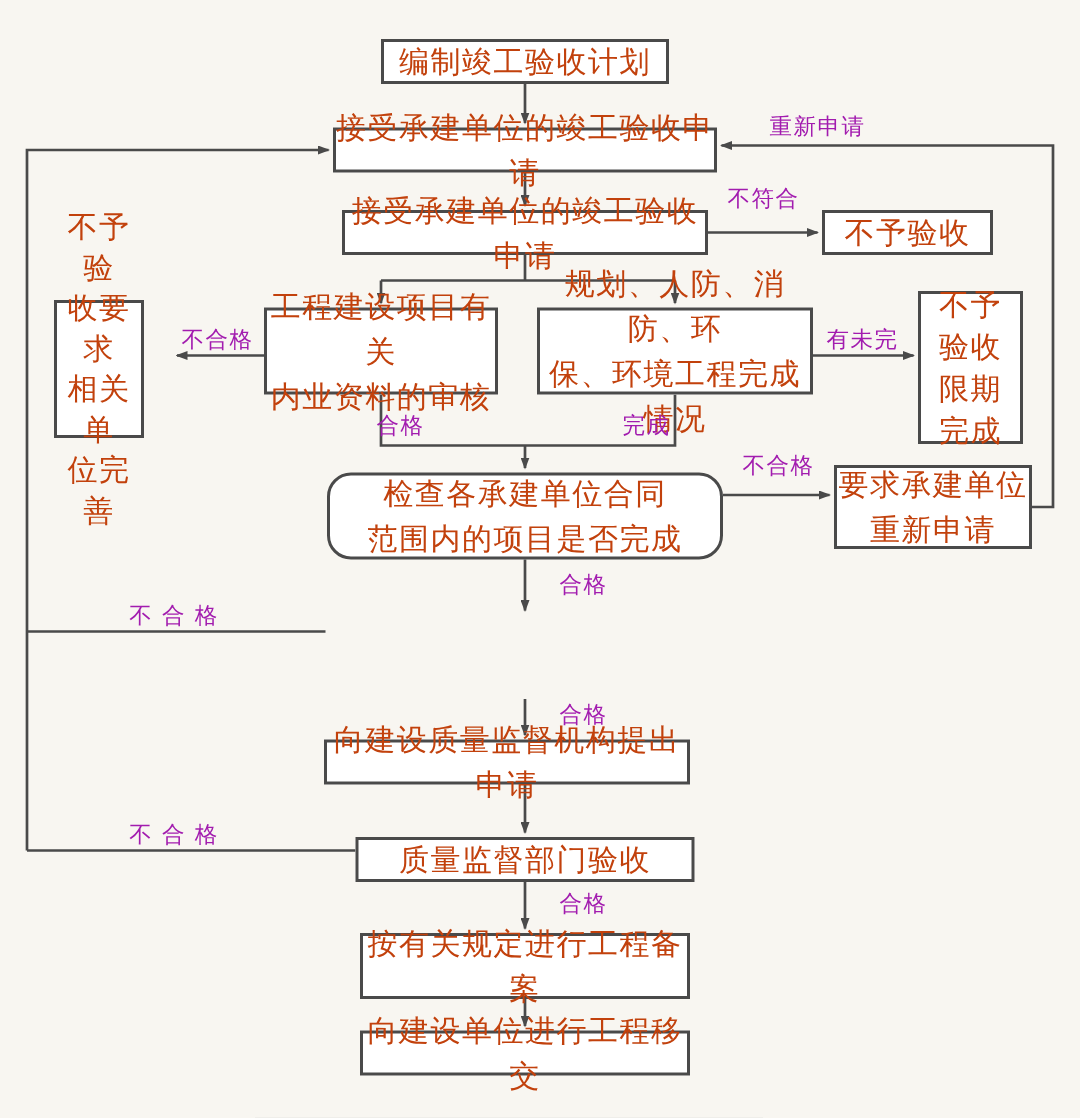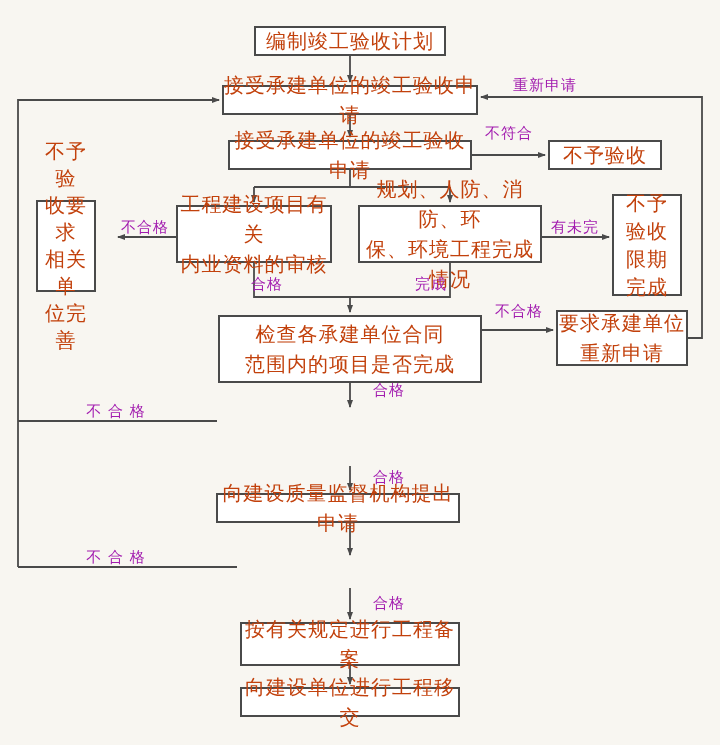--- a/index.html
+++ b/index.html
@@ -81,29 +81,30 @@
   <div class="node" style="left:36px; top:200px; width:60px; height:92px; line-height:1.35;">不予验
 收要求
 相关单
 位完善</div>
 
   <div class="node" style="left:612px; top:194px; width:70px; height:102px; line-height:1.4;">不予
 验收
 限期
 完成</div>
 
-  <div class="node" style="left:218px; top:315px; width:264px; height:68px;">检查各承建单位合同
+  <div class="node" style="left:218px; top:315px; width:264px; height:58px;border-radius:16px;">检查各承建单位合同
 范围内的项目是否完成</div>
 
   <div class="node" style="left:556px; top:310px; width:132px; height:56px;">要求承建单位
 重新申请</div>
 
 
   <div class="node" style="left:216px; top:493px; width:244px; height:30px;">向建设质量监督机构提出申请</div>
 
+  <div class="node" style="left:237px; top:558px; width:226px; height:30px;">质量监督部门验收</div>
 
   <div class="node" style="left:240px; top:622px; width:220px; height:44px;">按有关规定进行工程备案</div>
 
   <div class="node" style="left:240px; top:687px; width:220px; height:30px;">向建设单位进行工程移交</div>
 
   <span class="edge-label" style="left:545px; top:85px;">重新申请</span>
   <span class="edge-label" style="left:509px; top:133px;">不符合</span>
   <span class="edge-label" style="left:145px; top:227px;">不合格</span>
   <span class="edge-label" style="left:575px; top:227px;">有未完</span>
   <span class="edge-label" style="left:267px; top:284px;">合格</span>

